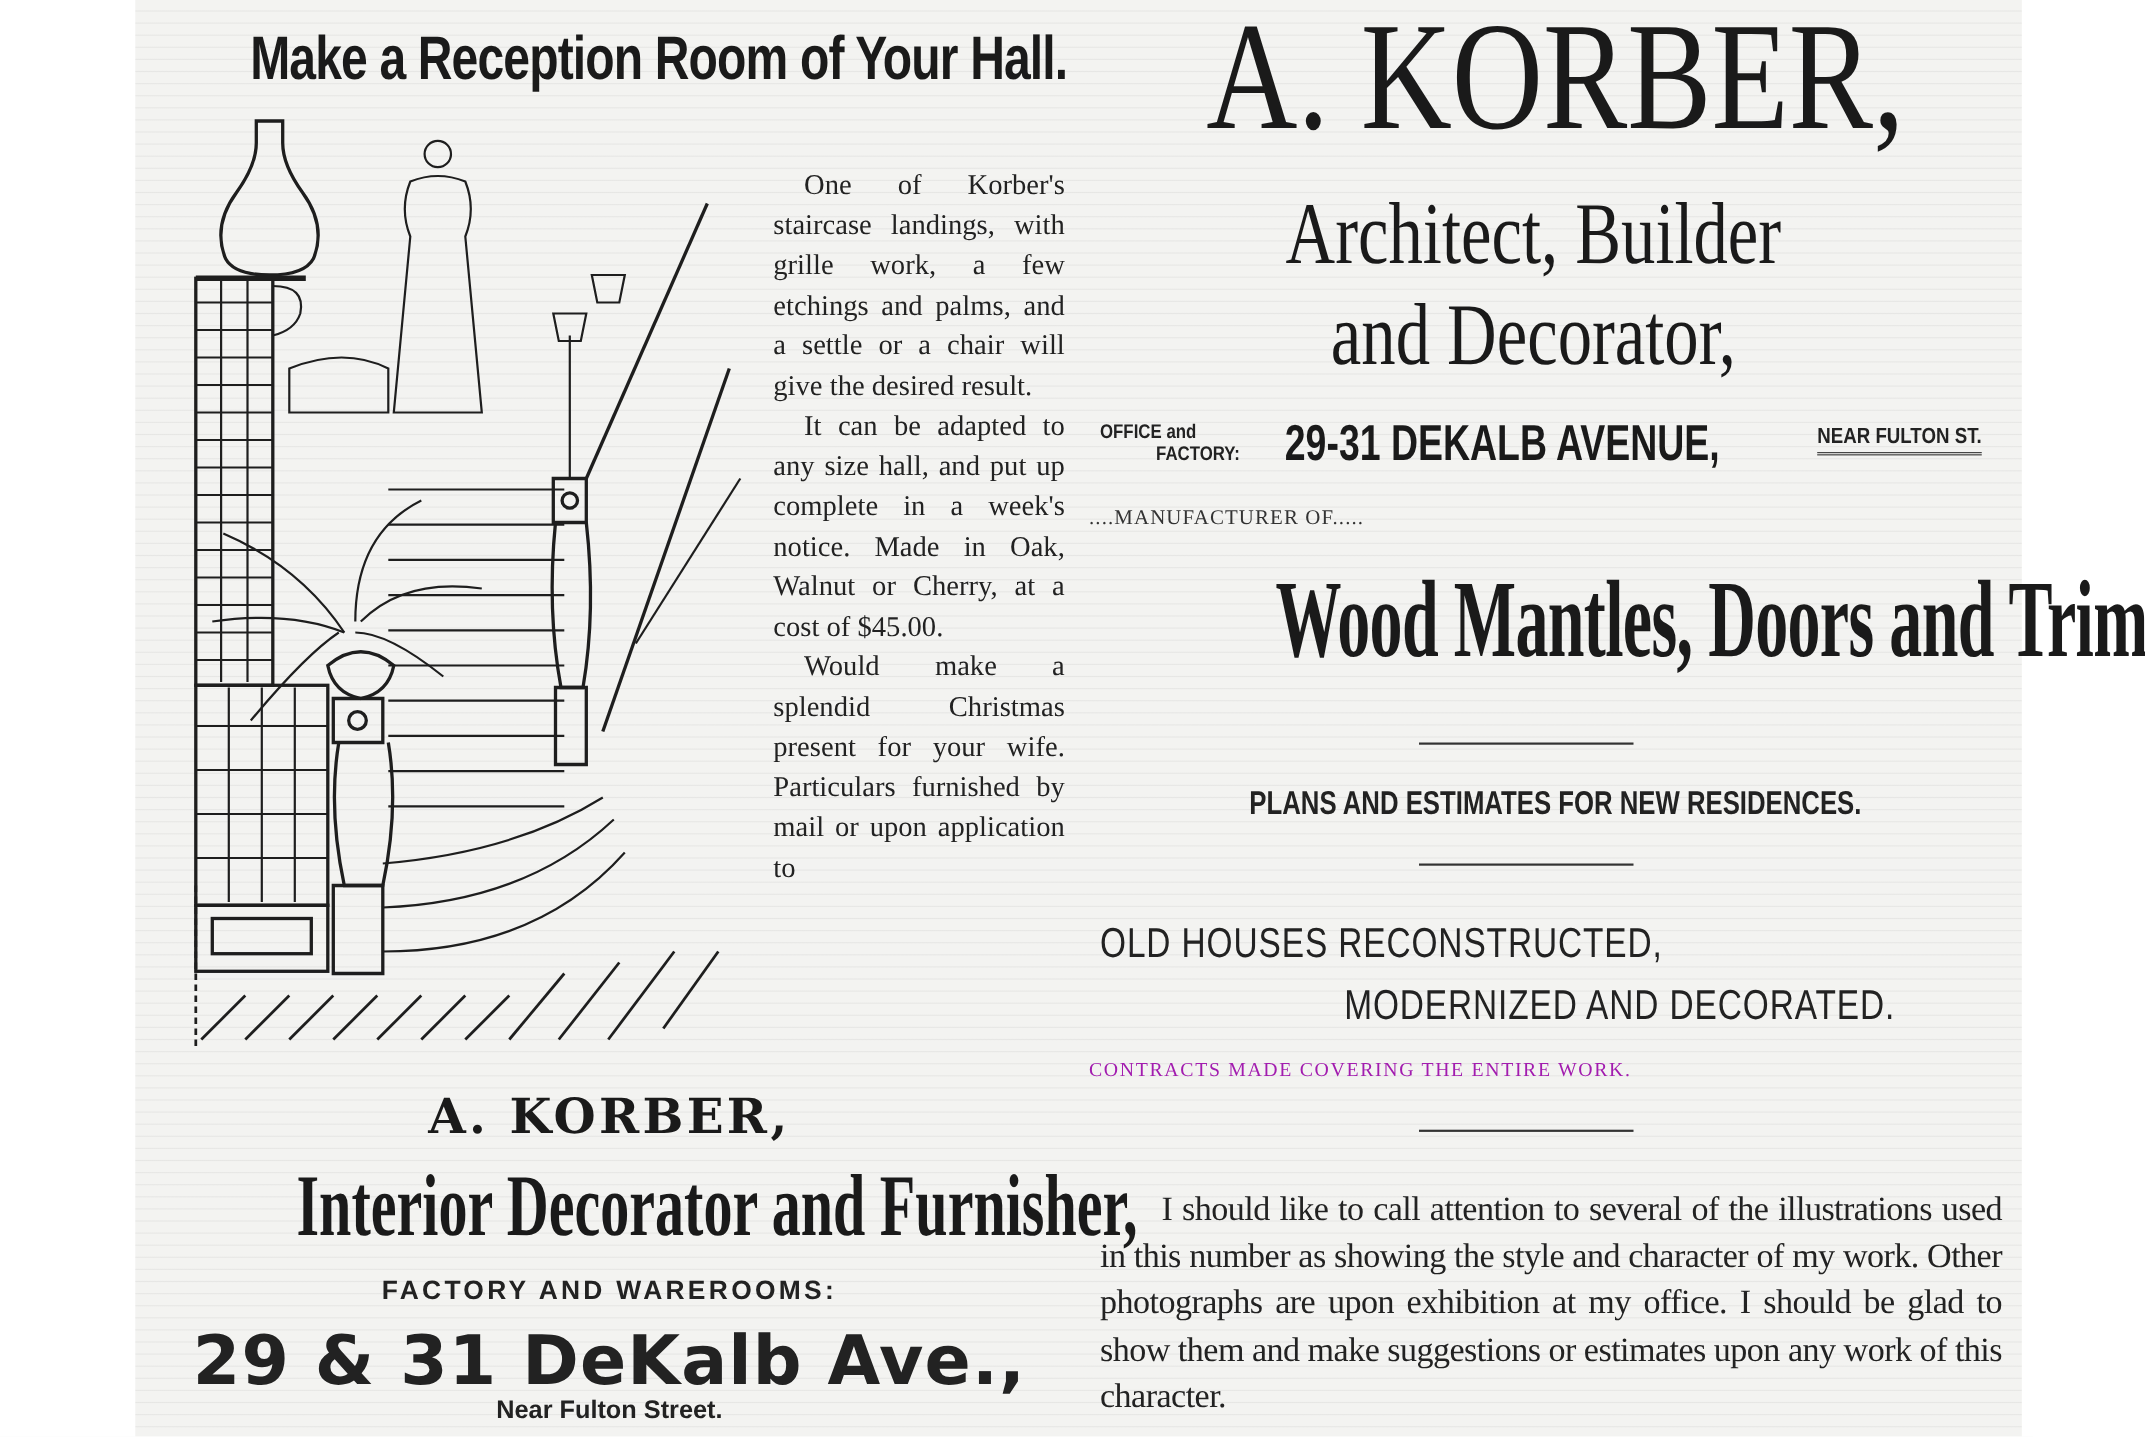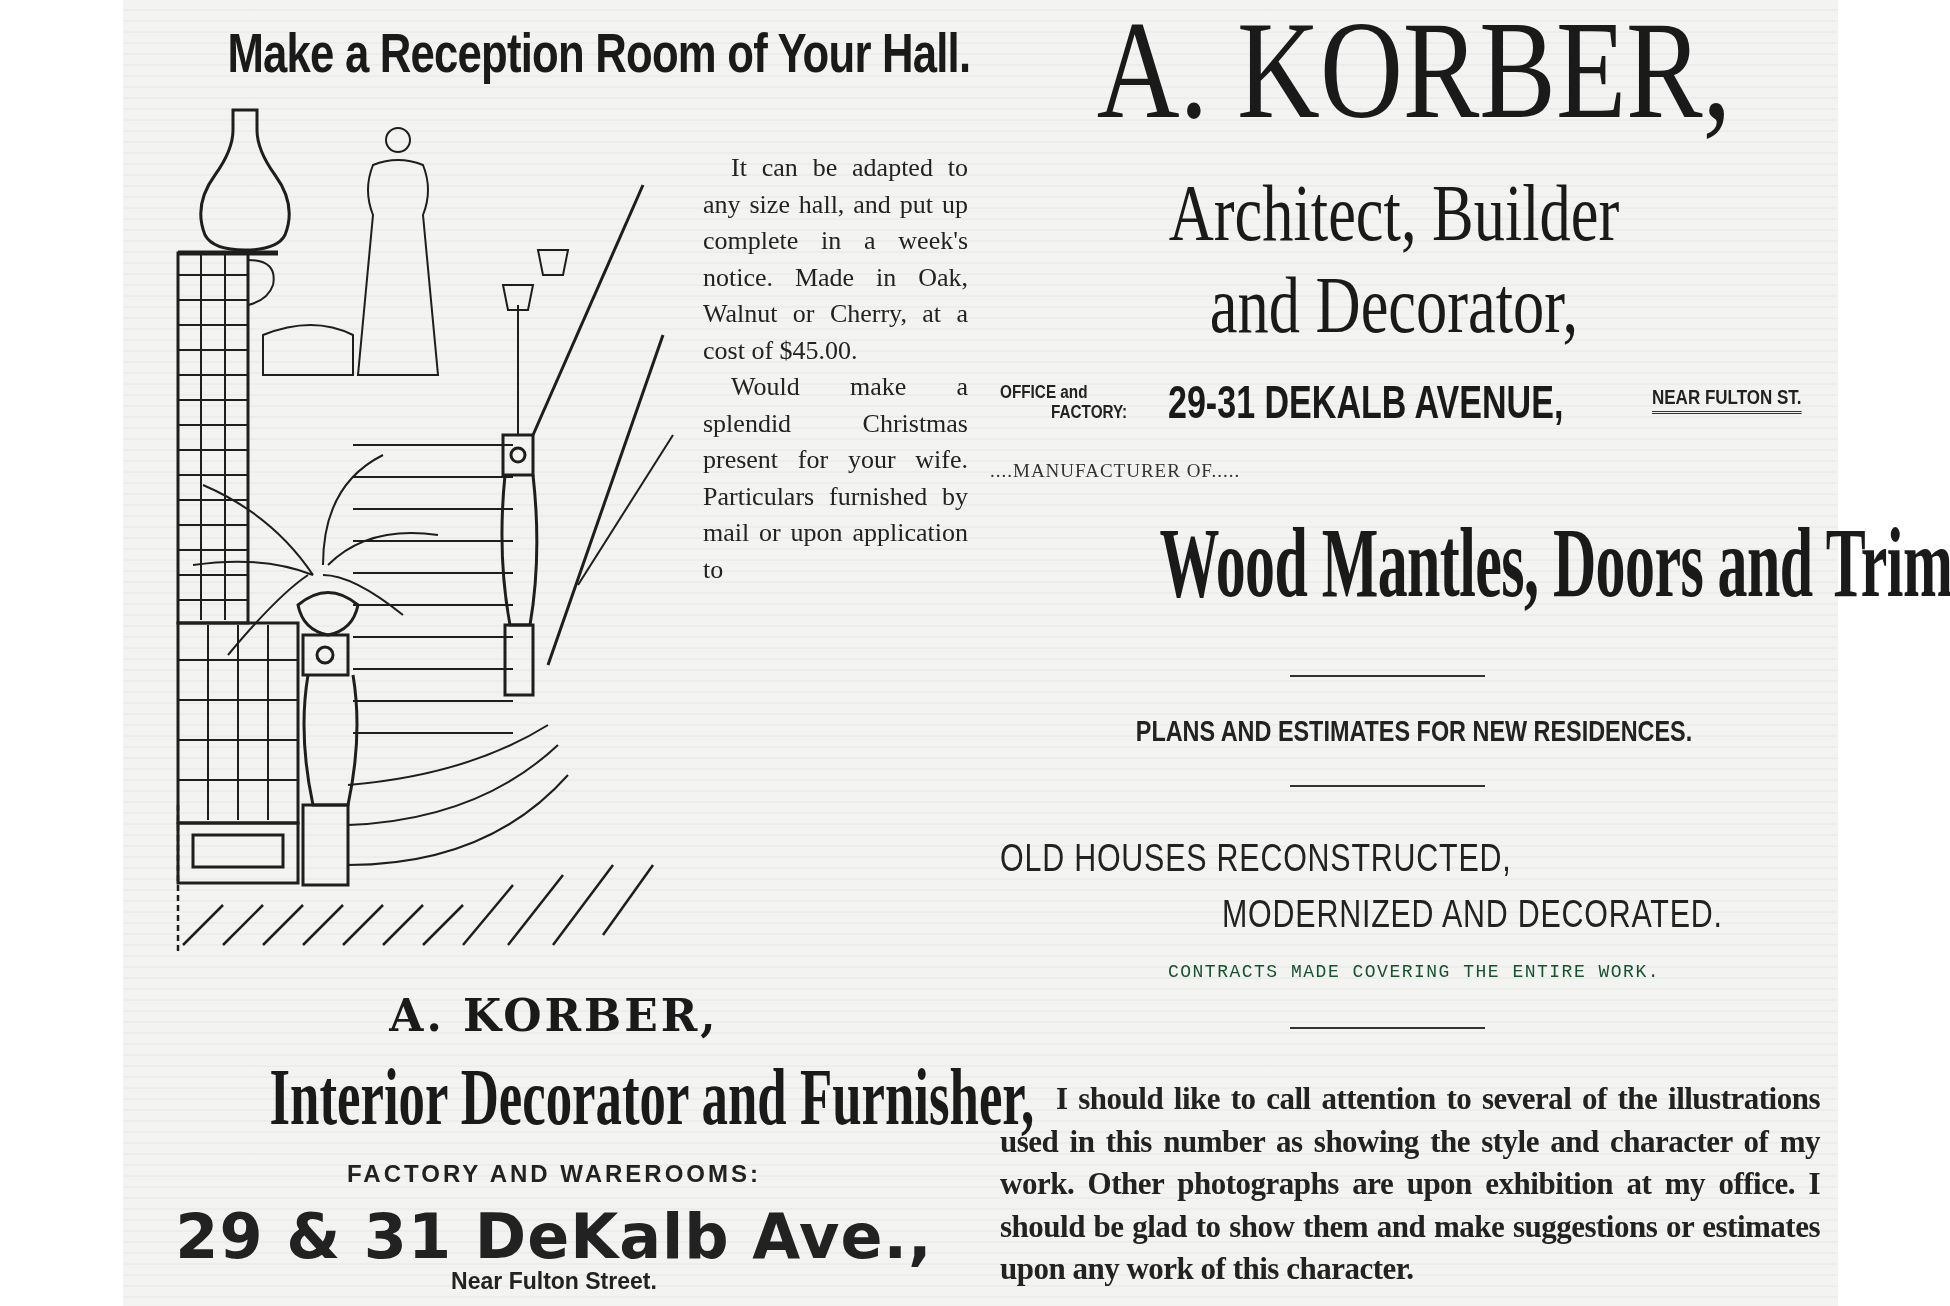--- a/index.html
+++ b/index.html
@@ -102,28 +102,28 @@
     .r-rule2 { left: 300px; top: 785px; width: 195px; }
     .r-old1 {
       left: 10px; top: 837px; font-family: "Liberation Sans", sans-serif; font-size: 38px;
       transform: scaleX(0.80); transform-origin: left; color: #222; letter-spacing: 1px;
     }
     .r-old2 {
       left: 232px; top: 893px; font-family: "Liberation Sans", sans-serif; font-size: 38px;
       transform: scaleX(0.80); transform-origin: left; color: #222; letter-spacing: 1px;
     }
     .r-contracts {
-      left: 0; top: 962px; width: 848px; text-align: center;
-      font-family: Liberation Mono, monospace; font-size: 18px; letter-spacing: 1.5px; color: #14532d;
+      left: 0; top: 962px; width: 848px; text-align: left;
+      font-family: Liberation Serif, serif; font-size: 18px; letter-spacing: 1.5px; color: #a21caf;
     }
     .r-rule3 { left: 300px; top: 1027px; width: 195px; }
     .r-body {
       left: 10px; top: 1078px; width: 820px; white-space: normal;
       font-family: "Liberation Serif", serif; font-size: 31px; line-height: 42.5px;
-      text-align: justify; color: #222; letter-spacing: -0.5px; font-weight: bold;
+      text-align: justify; color: #222; letter-spacing: -0.5px;
     }
     .r-body p { margin: 0; text-indent: 56px; }
   </style>
 </head>
 <body>
 
 <div class="sheet"></div>
 
 <div class="panel panel-left">
   <div class="abs l-headline">Make a Reception Room of Your Hall.</div>
@@ -227,20 +227,21 @@
       <line x1="260" y1="840" x2="300" y2="800"></line>
         <line x1="300" y1="840" x2="350" y2="780"></line>
       <line x1="345" y1="840" x2="400" y2="770"></line>
         <line x1="390" y1="840" x2="450" y2="760"></line>
       <line x1="440" y1="830" x2="490" y2="760"></line>
       <line x1="15" y1="700" x2="15" y2="850" stroke-dasharray="6 4"></line>
     </g>
   </svg>
 
   <div class="abs l-body">
+    <p>One of Korber's staircase landings, with grille work, a few etchings and palms, and a settle or a chair will give the desired result.</p>
     <p>It can be adapted to any size hall, and put up complete in a week's notice. Made in Oak, Walnut or Cherry, at a cost of $45.00.</p>
     <p>Would make a splendid Christmas present for your wife. Particulars furnished by mail or upon application to</p>
   </div>
 
   <div class="abs l-name">A. KORBER,</div>
   <div class="abs l-title">Interior Decorator and Furnisher,</div>
   <div class="abs l-sub">FACTORY AND WAREROOMS:</div>
   <div class="abs l-address">29 &amp; 31 DeKalb Ave.,</div>
   <div class="abs l-near">Near Fulton Street.</div>
 </div>

